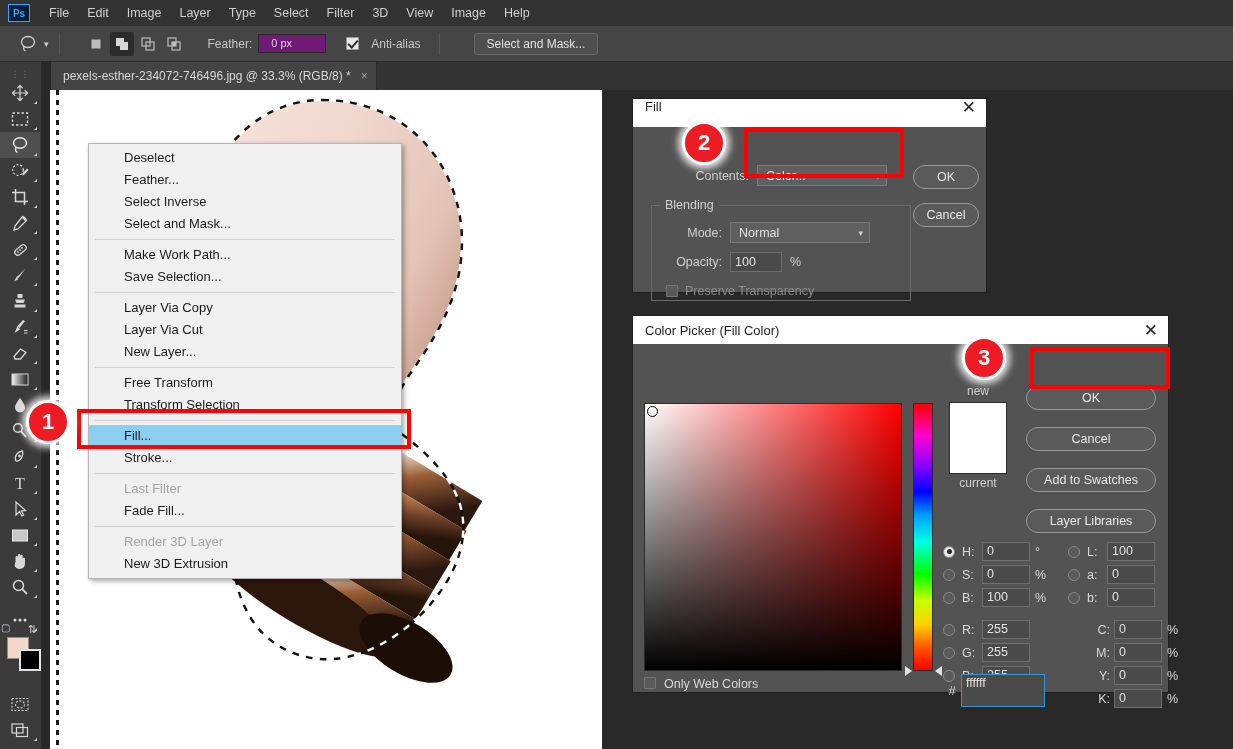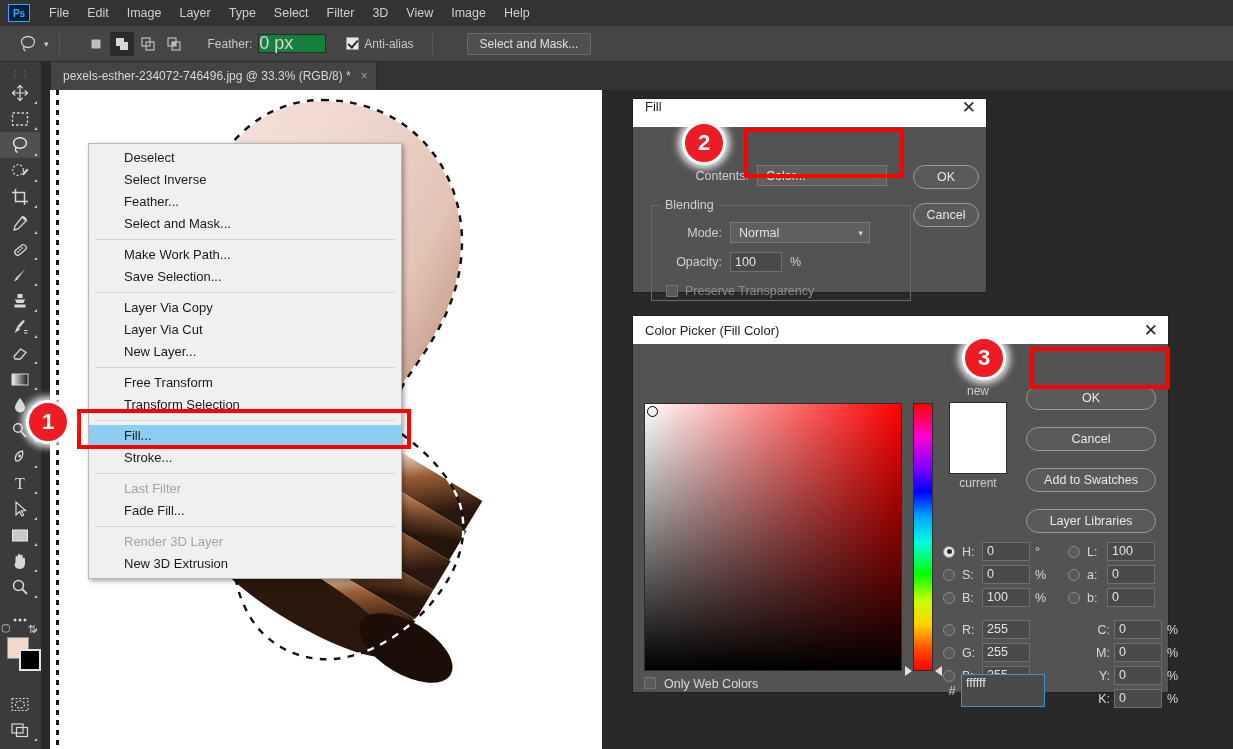--- a/index.html
+++ b/index.html
@@ -46,24 +46,24 @@
   }
   #sel-modes { display: flex; gap: 2px; margin-left: 14px; }
   .sel-mode {
     width: 24px; height: 24px; display: flex; align-items: center; justify-content: center;
     background: transparent; border-radius: 2px;
   }
   .sel-mode.active { background: #2b2b2b; }
   #feather-group { display: flex; align-items: center; margin-left: 22px; gap: 6px; }
   .opt-label { color: #c8c8c8; font-size: 12px; }
   #feather-input {
-    width: 68px; height: 19px; background: #15803d; border: 1px solid #2a2a2a;
-    color: #d6d6d6; font-size: 18px; padding: 0 0; line-height: 17px;
-  }
-  #antialias-group { display: flex; margin-left: 20px; gap: 5px; }
+    width: 68px; height: 19px; background: #701a75; border: 1px solid #2a2a2a;
+    color: #d6d6d6; font-size: 11px; padding: 0 12px; line-height: 17px;
+  }
+  #antialias-group { display: flex; margin-left: 20px; gap: 12px; }
   .cb-checked {
     width: 13px; height: 13px; background: #e8e8e8; border: 1px solid #9a9a9a;
     position: relative; border-radius: 1px;
   }
   .cb-checked::after {
     content: ""; position: absolute; left: 3px; top: 0px;
     width: 4px; height: 8px; border: solid #2a2a2a; border-width: 0 2px 2px 0;
     transform: rotate(42deg);
   }
   #select-mask-btn {
@@ -634,22 +634,22 @@
                C196 572 160 556 142 528 C124 500 120 468 128 440
                C136 412 148 392 136 370 C124 348 104 330 92 306
                C78 278 74 238 74 196 C74 96 128 8 212 8 Z" fill="none" stroke="#ffffff" stroke-width="2.4" stroke-dasharray="7 7" stroke-dashoffset="7"></path>
     </svg>
     <div id="ants-left"></div>
   </div>
 </div>
 
 <div id="ctx-menu">
   <div class="ctx-item">Deselect</div>
+  <div class="ctx-item">Feather...</div>
   <div class="ctx-item">Select Inverse</div>
-  <div class="ctx-item">Feather...</div>
   <div class="ctx-item">Select and Mask...</div>
   <div class="ctx-sep"></div>
   <div class="ctx-item">Make Work Path...</div>
   <div class="ctx-item">Save Selection...</div>
   <div class="ctx-sep"></div>
   <div class="ctx-item">Layer Via Copy</div>
   <div class="ctx-item">Layer Via Cut</div>
   <div class="ctx-item">New Layer...</div>
   <div class="ctx-sep"></div>
   <div class="ctx-item">Free Transform</div>

